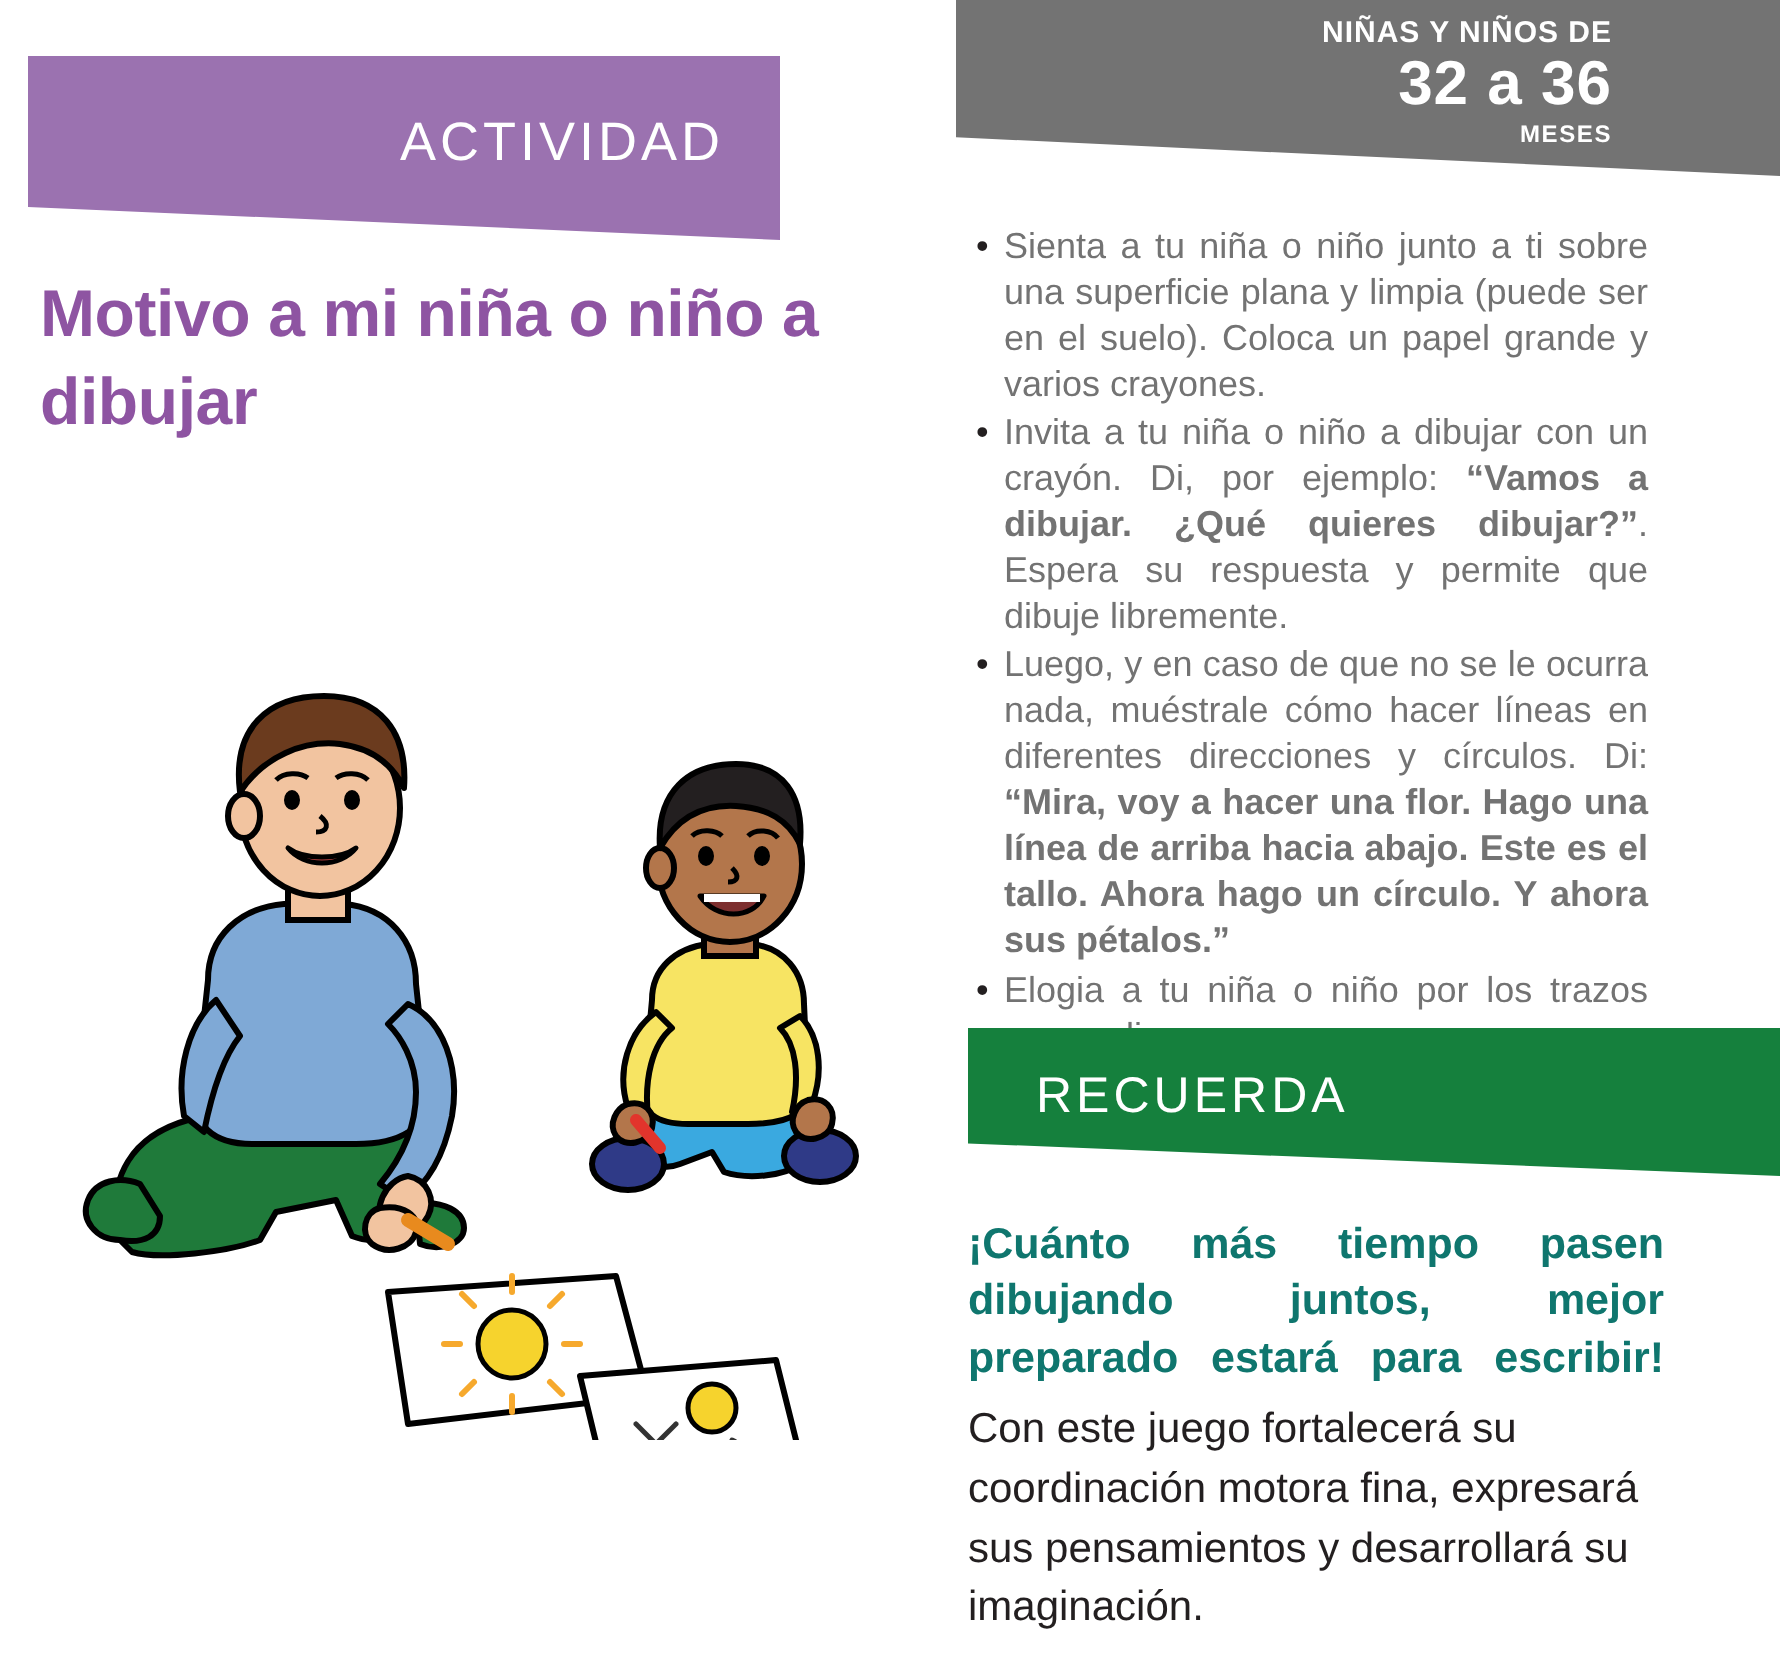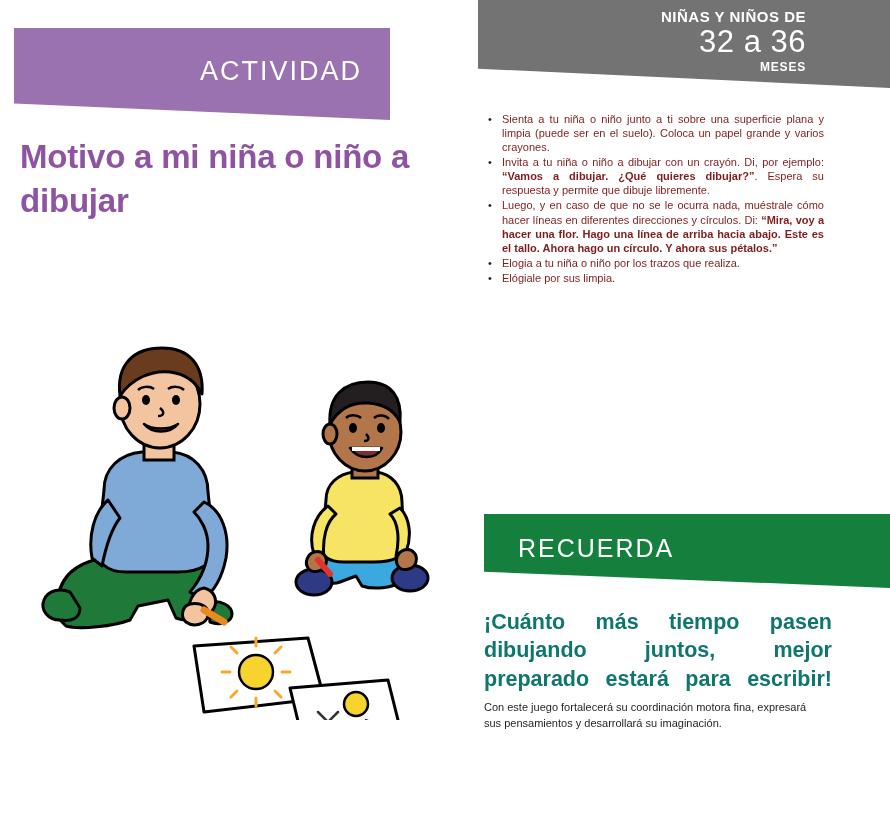--- a/index.html
+++ b/index.html
@@ -91,43 +91,43 @@
     font-weight: bold;
     letter-spacing: 0.5px;
     white-space: nowrap;
   }
   .age-banner .age-range {
     position: absolute;
     right: 84px;
     top: 24px;
     color: #ffffff;
     font-size: 31px;
-    font-weight: 400;
+    font-weight: 700;
     letter-spacing: 0.5px;
     white-space: nowrap;
   }
   .age-banner .age-unit {
     position: absolute;
     right: 84px;
     top: 60px;
     color: #ffffff;
     font-size: 12px;
     font-weight: bold;
     letter-spacing: 0.8px;
     white-space: nowrap;
   }
 
   .bullets {
     position: absolute;
     left: 6px;
     top: 112px;
     width: 340px;
-    font-size: 11px;
+    font-size: 18px;
     line-height: 1.28;
-    color: #7f1d1d;
+    color: #737373;
     text-align: justify;
   }
   .bullets li {
     margin-bottom: 1px;
     padding-left: 2px;
   }
   .bullets ul {
     margin: 0;
     padding-left: 16px;
     list-style: none;
@@ -175,21 +175,21 @@
     text-align: justify;
     text-align-last: justify;
   }
 
   .remember-body {
     position: absolute;
     left: 6px;
     top: 700px;
     width: 340px;
     color: #231f20;
-    font-size: 11px;
+    font-size: 21px;
     line-height: 1.42;
   }
 </style>
 </head>
 <body>
 
 <div class="left-col">
 
   <div class="activity-banner">
     <div class="label">ACTIVIDAD</div>

